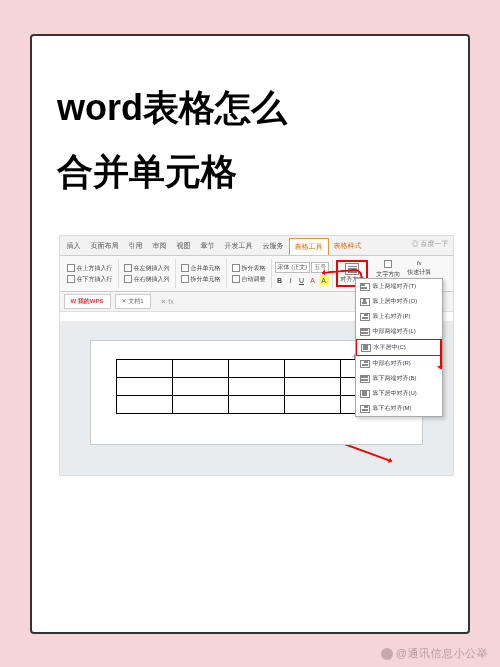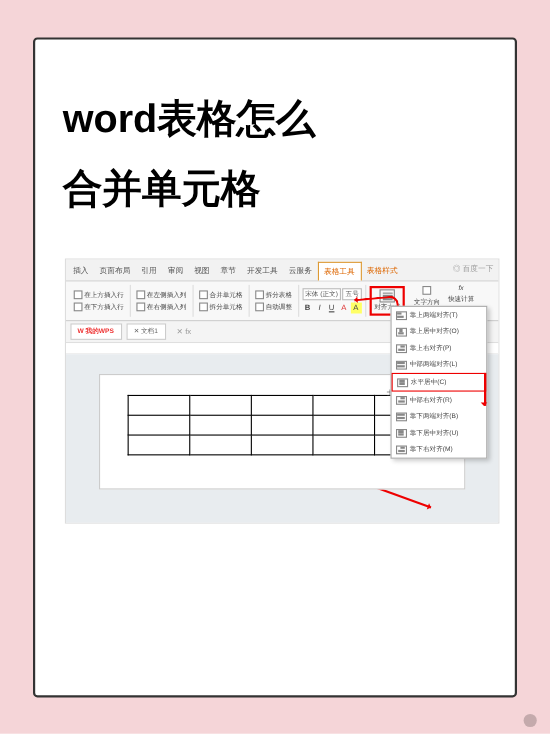--- a/index.html
+++ b/index.html
@@ -497,13 +497,14 @@
             </table>
         </div>
       </div>
 
     </div>
   </div>
 </div>
 
 <div class="watermark">
   <span class="logo"></span>
+  <span>@通讯信息小公举</span>
 </div>
 
 </body></html>

